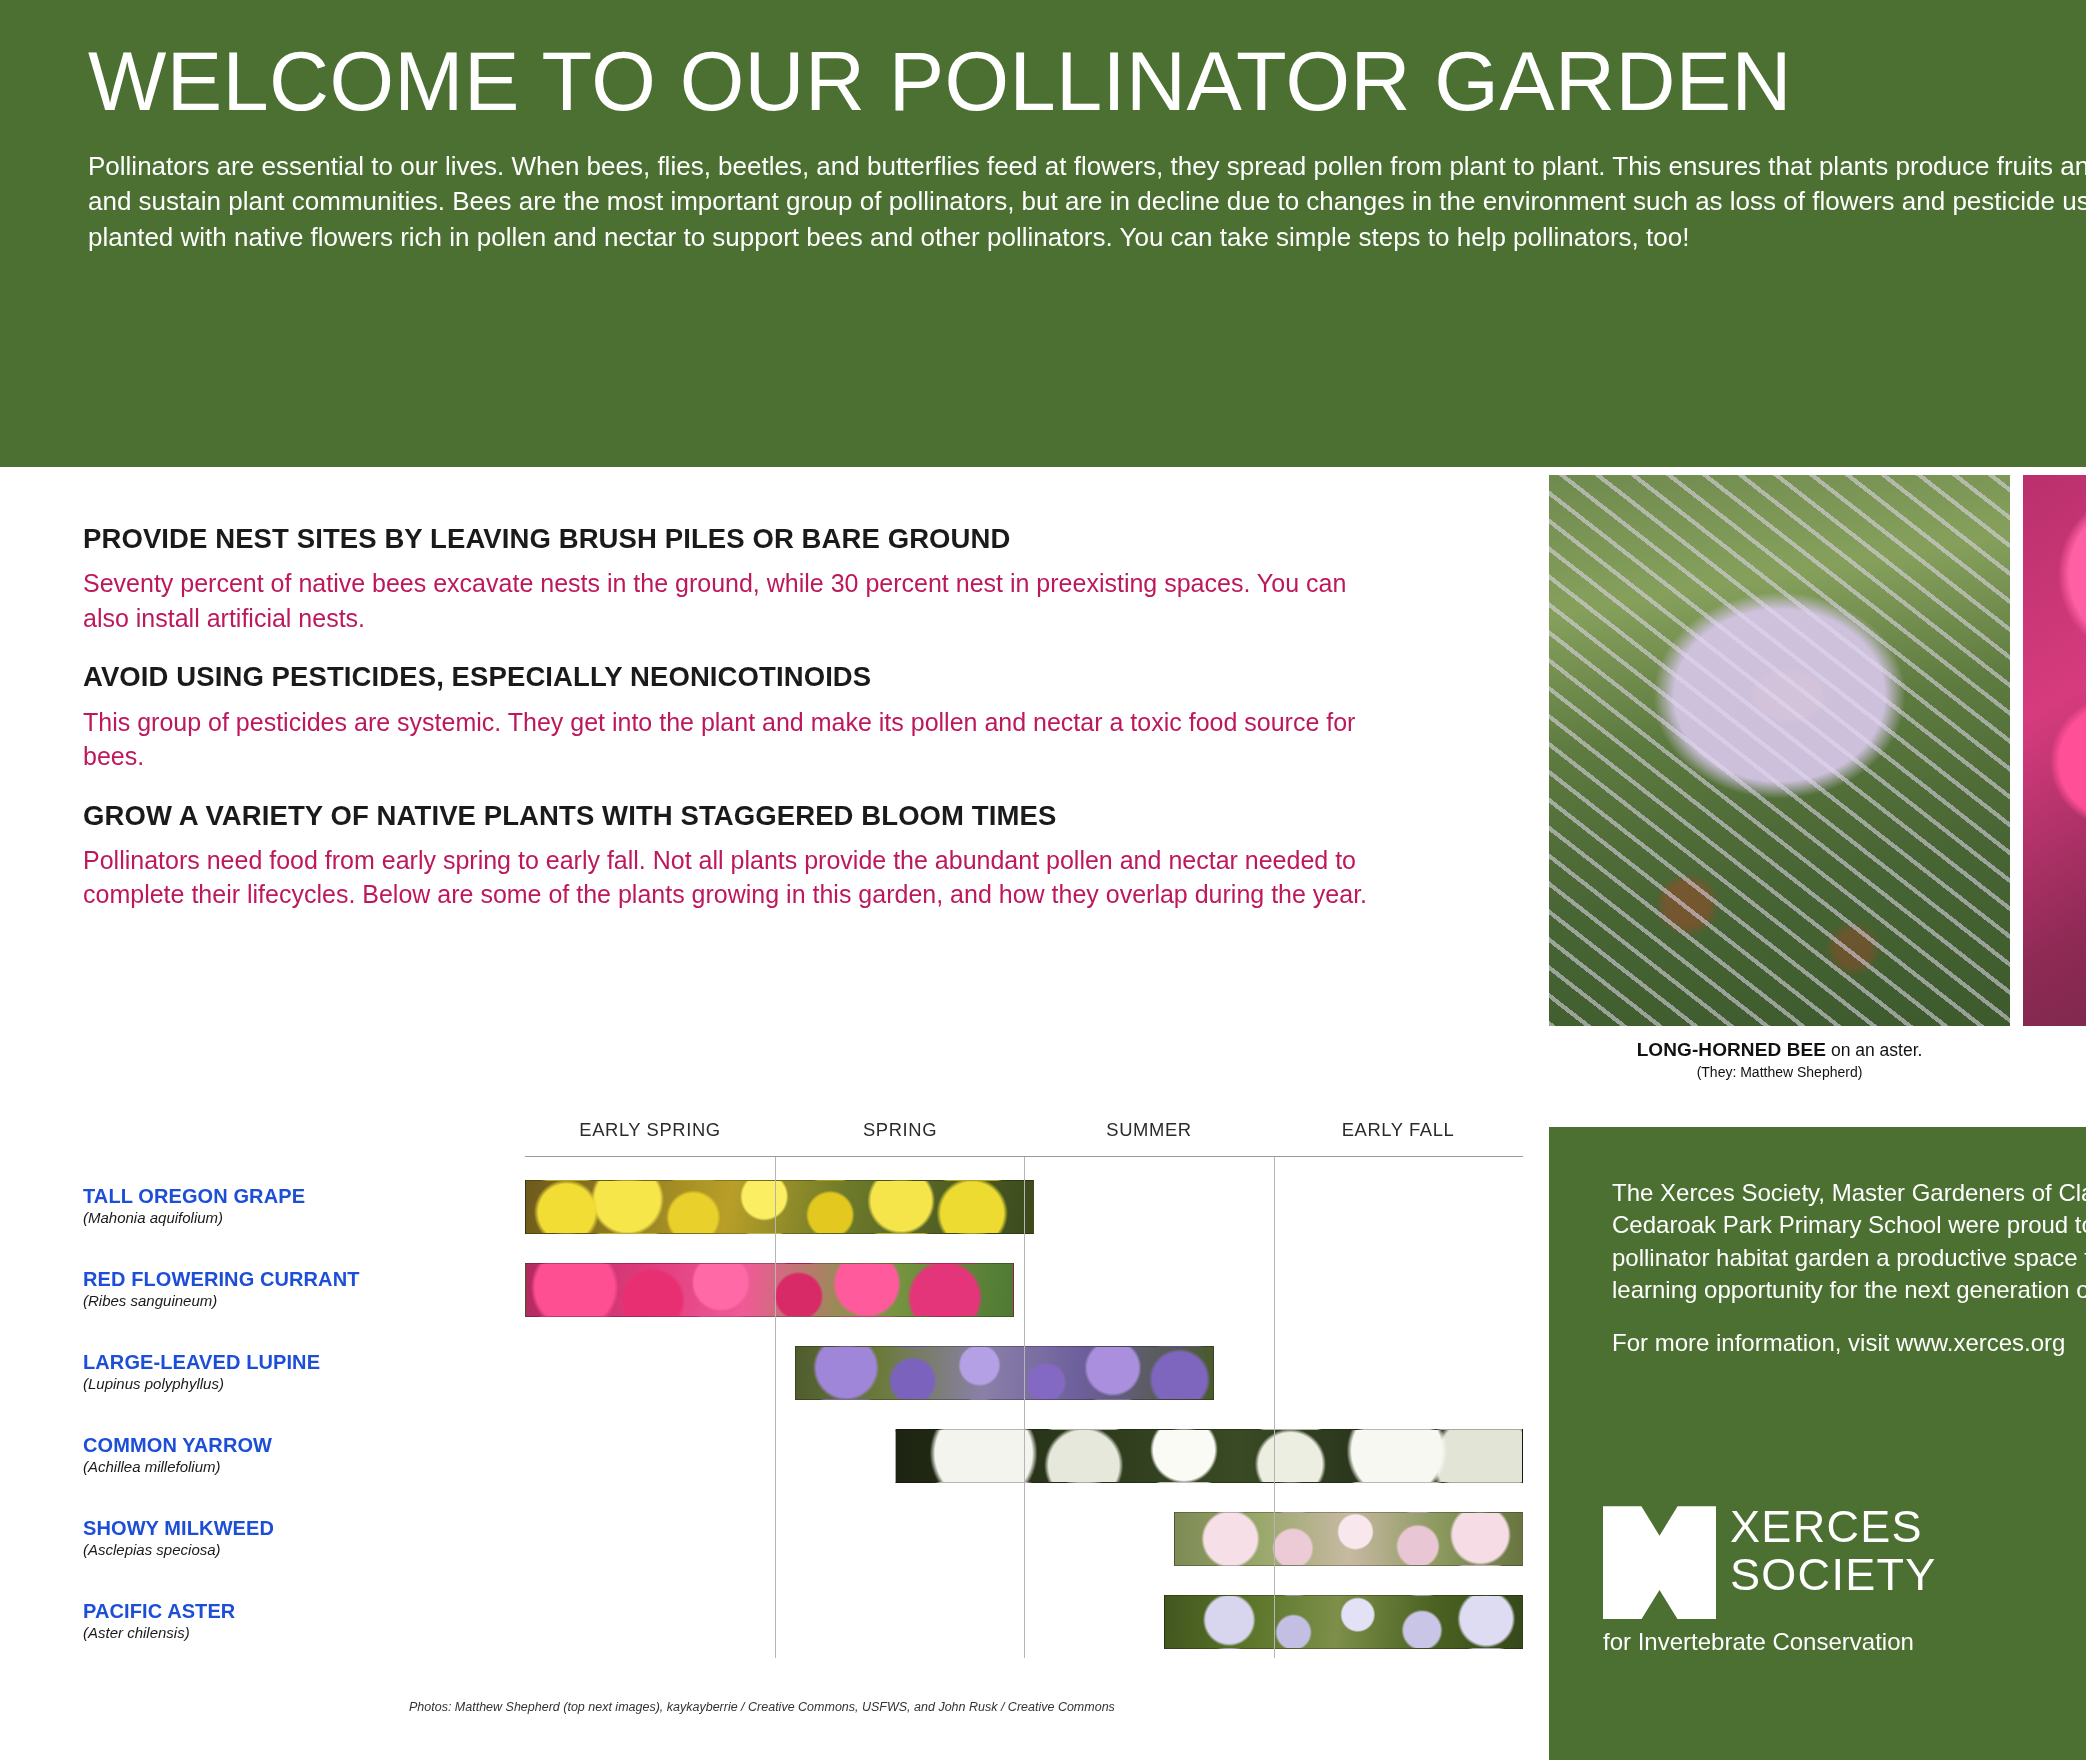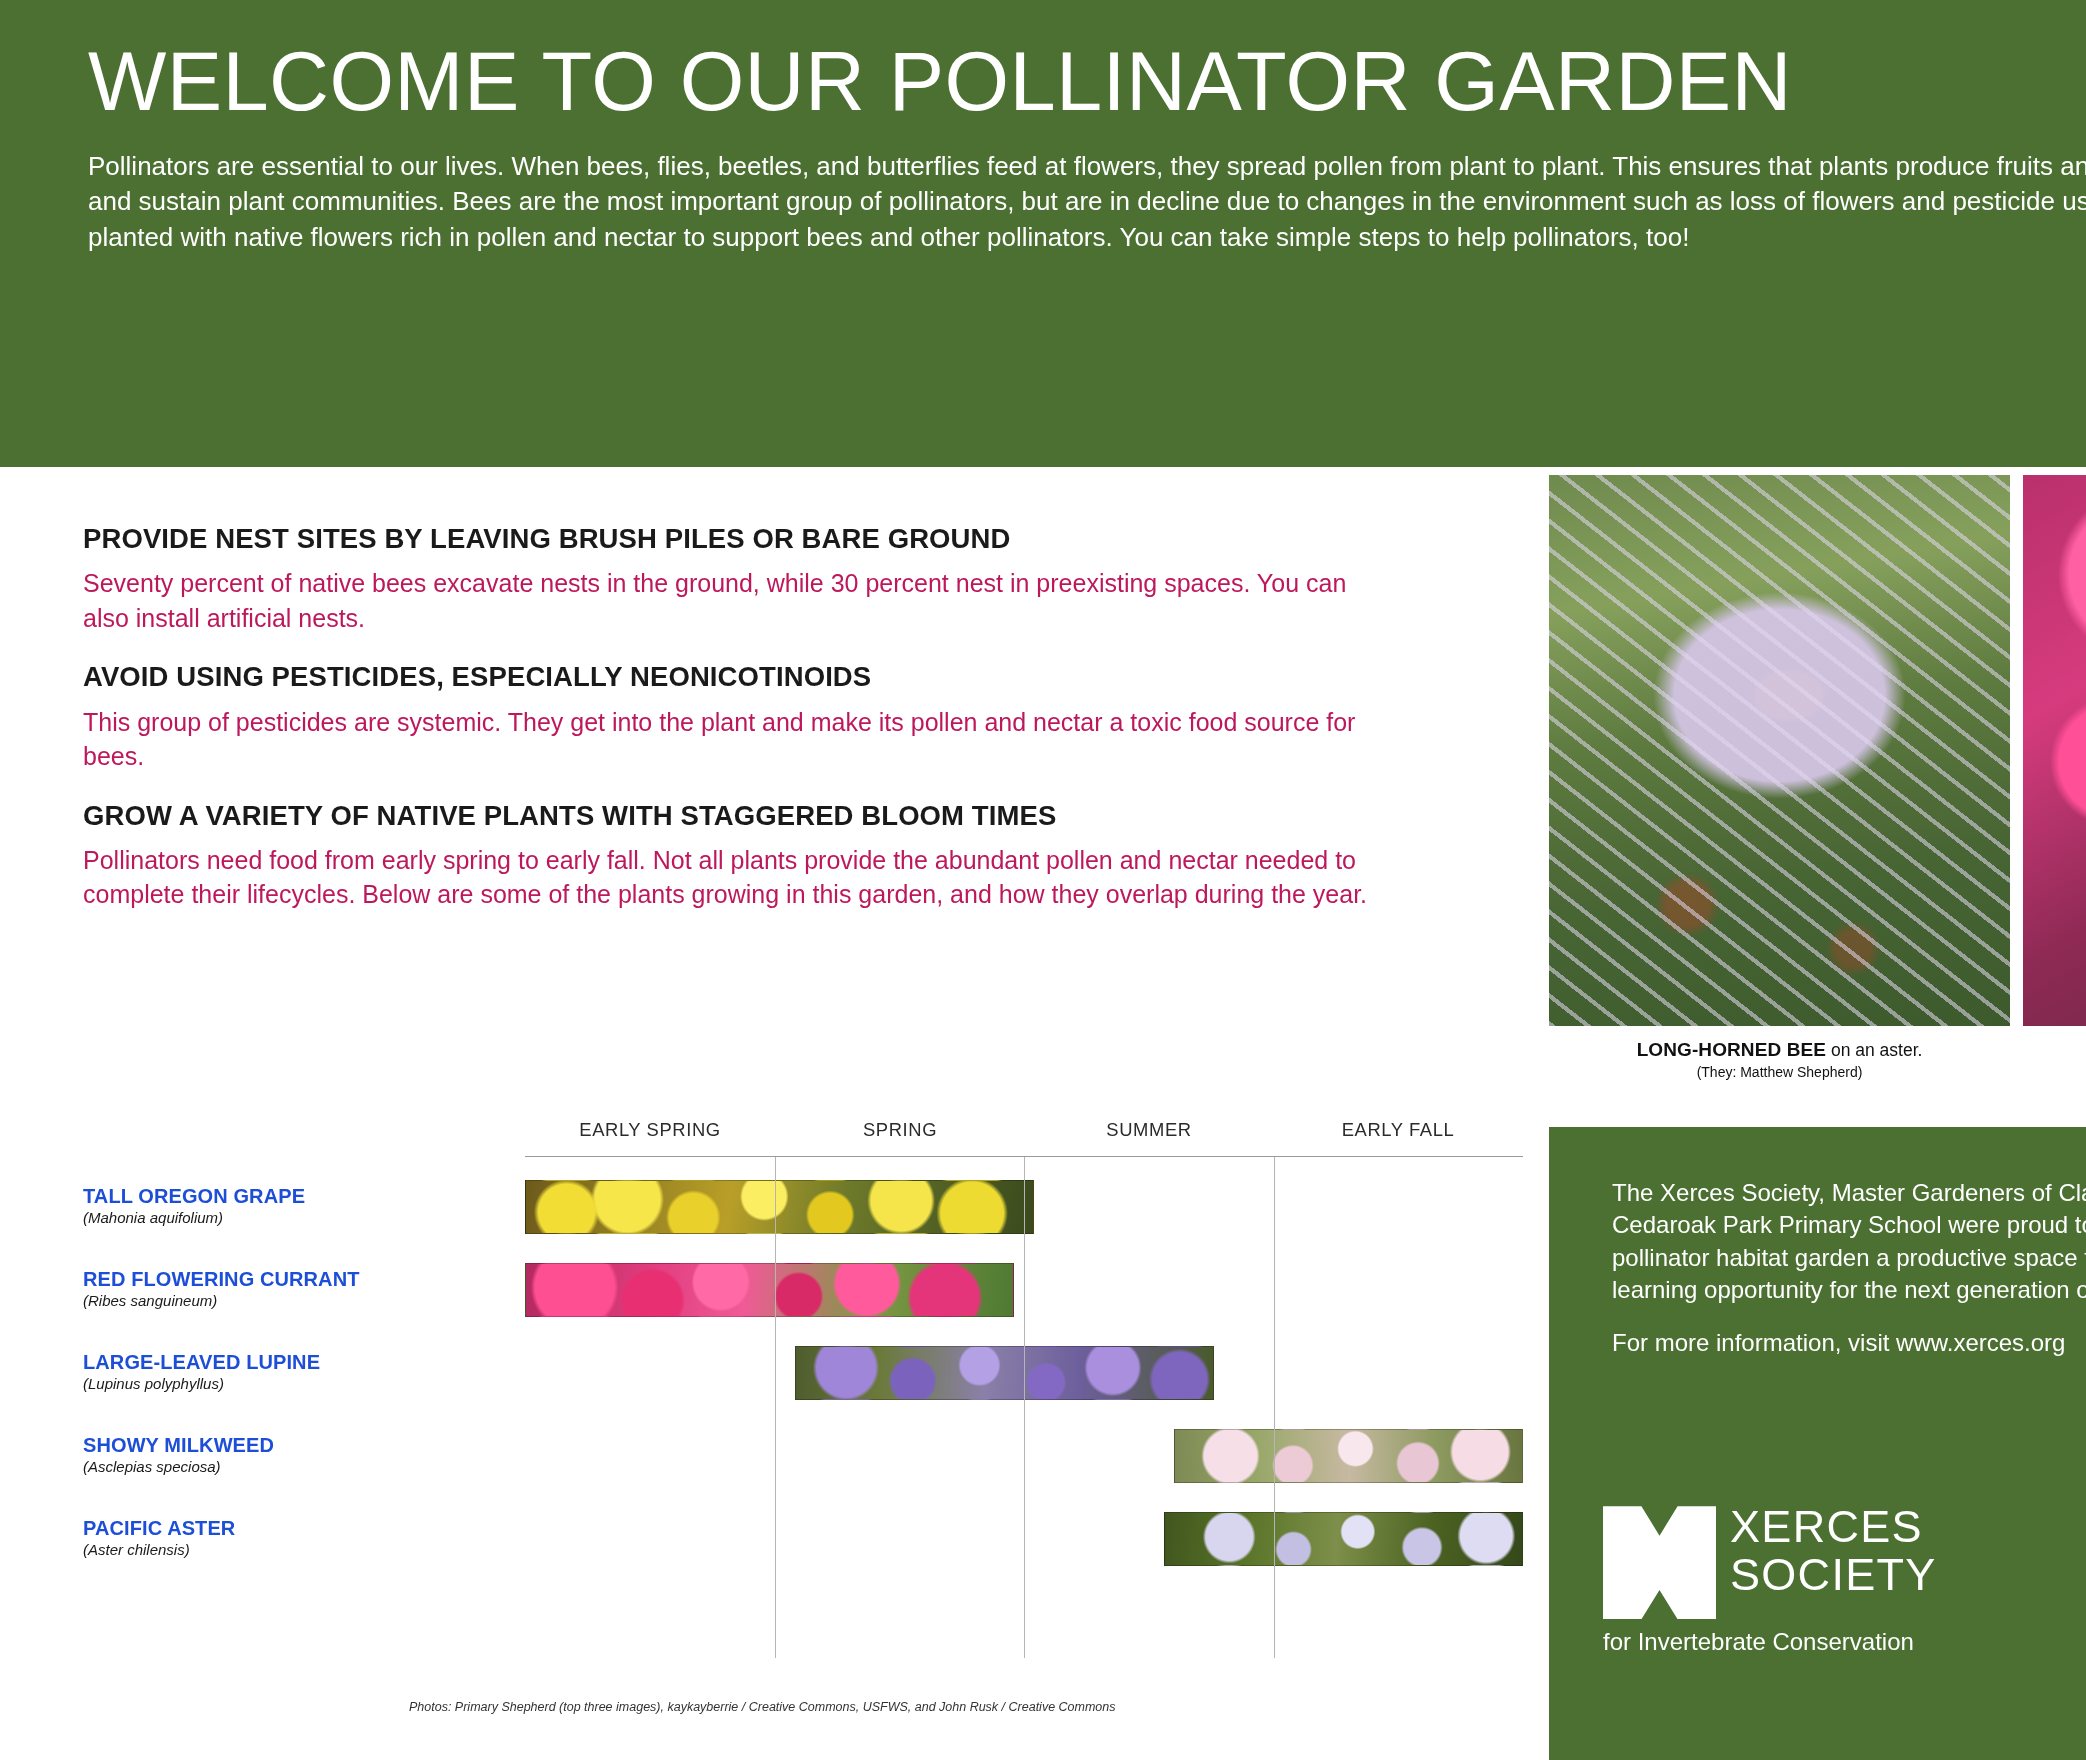--- a/index.html
+++ b/index.html
@@ -397,31 +397,36 @@
         <div class="row-name">RED FLOWERING CURRANT</div>
         <div class="row-sci">(Ribes sanguineum)</div>
         <div class="bloom-bar art-currant" style="left: 442px; width: 489px;"></div>
       </div>
       <div class="chart-row">
         <div class="row-name">LARGE-LEAVED LUPINE</div>
         <div class="row-sci">(Lupinus polyphyllus)</div>
         <div class="bloom-bar art-lupine" style="left: 712px; width: 419px;"></div>
       </div>
       <div class="chart-row">
+        <div class="row-name">COMMON YARROW</div>
+        <div class="row-sci">(Achillea millefolium)</div>
+        <div class="bloom-bar art-yarrow" style="left: 812px; width: 628px;"></div>
+      </div>
+      <div class="chart-row">
         <div class="row-name">SHOWY MILKWEED</div>
         <div class="row-sci">(Asclepias speciosa)</div>
         <div class="bloom-bar art-milkweed" style="left: 1091px; width: 349px;"></div>
       </div>
       <div class="chart-row">
         <div class="row-name">PACIFIC ASTER</div>
         <div class="row-sci">(Aster chilensis)</div>
         <div class="bloom-bar art-aster" style="left: 1081px; width: 359px;"></div>
       </div>
     </div>
-  <div class="chart-credit">Photos: Primary Shepherd (top three images), kaykayberrie / Creative Commons, USFWS, and John Rusk / Creative Commons</div>
+  <div class="chart-credit">Photos: Matthew Shepherd (top next images), kaykayberrie / Creative Commons, USFWS, and John Rusk / Creative Commons</div>
 <div class="chart-rule" style="left: 442px; width: 998px;"></div>
     <div class="gridline" style="left: 692px;"></div>
     <div class="gridline" style="left: 941px;"></div>
     <div class="gridline" style="left: 1191px;"></div>
   </div>
 
 <div class="photos">
   <div class="photo photo-left photo-longhorned"></div>
   <div class="photo photo-right photo-bumble"></div>
 

